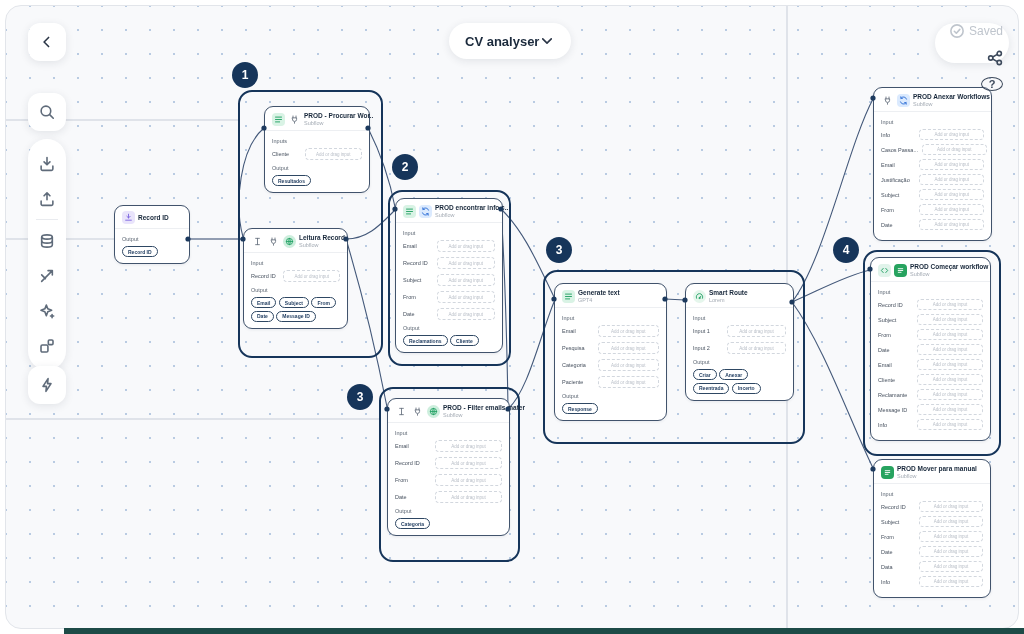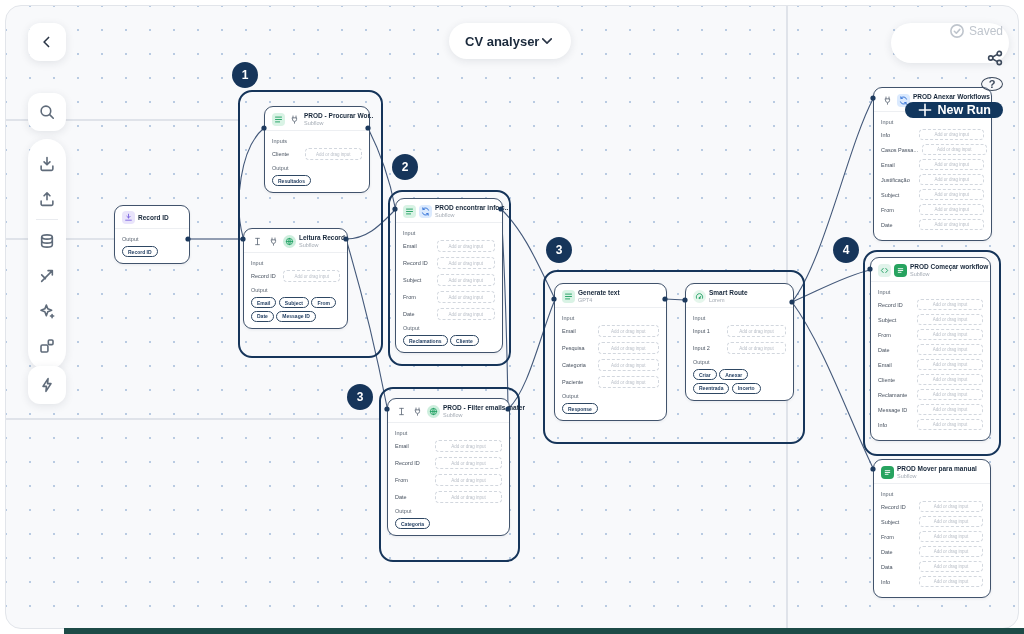--- a/index.html
+++ b/index.html
@@ -569,28 +569,20 @@
       <span class="ticon">
           <svg viewBox="0 0 12 12" fill="none" stroke="currentColor" stroke-width="1.2" stroke-linecap="round" stroke-linejoin="round">
             <circle cx="9.2" cy="2.6" r="1.6"></circle>
             <circle cx="2.8" cy="6" r="1.6"></circle>
             <circle cx="9.2" cy="9.4" r="1.6"></circle>
             <path d="M4.3 5.2l3.4-1.9M4.3 6.8l3.4 1.9"></path>
           </svg>
         </span>
     </span>
     <span class="help-btn">?</span>
-    <span class="newrun-btn">
-      <span class="ticon">
-          <svg viewBox="0 0 12 12" fill="none" stroke="currentColor" stroke-width="1.2" stroke-linecap="round" stroke-linejoin="round">
-            <path d="M6 1.8v8.4M1.8 6h8.4"></path>
-          </svg>
-        </span>
-      <span>New Run</span>
-    </span>
   </div>
 
   <div class="tool-sq" style="top:87px;">
     <span class="ticon">
         <svg viewBox="0 0 12 12" fill="none" stroke="currentColor" stroke-width="1.2" stroke-linecap="round" stroke-linejoin="round">
           <circle cx="5.2" cy="5.2" r="3.6"></circle>
           <path d="M8 8l2.7 2.7"></path>
         </svg>
       </span>
   </div>

